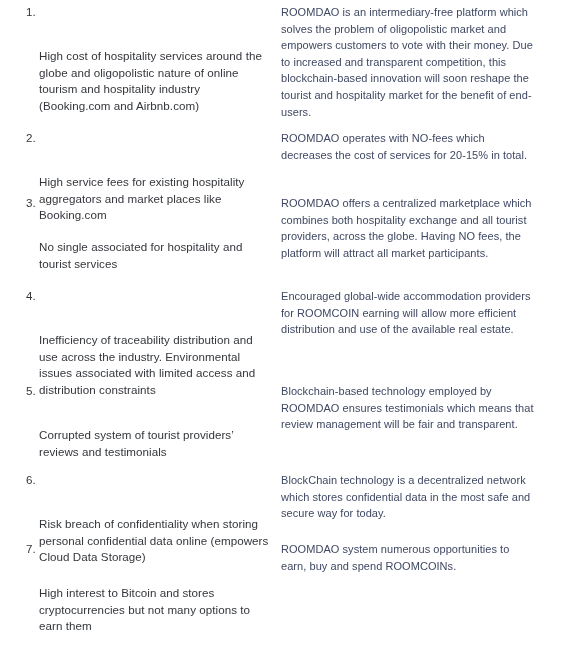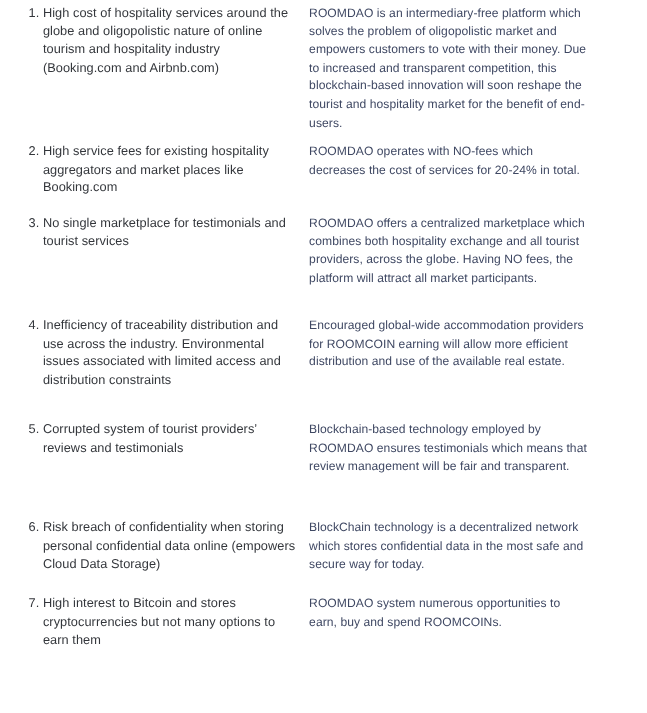--- a/index.html
+++ b/index.html
@@ -69,20 +69,21 @@
   .problem-num {
     flex: 0 0 auto;
     width: 13px;
     text-align: left;
     color: #33363b;
   }
 
   .problem-text {
     flex: 1 1 auto;
     color: #33363b;
+    margin-top: 44px;
   }
 
   .solution-text {
     display: block;
   }
 </style>
 </head>
 <body>
 
 <div class="sheet">
@@ -99,28 +100,28 @@
         </div>
       </div>
       <div class="row" style="top: 130px;">
         <div class="cell cell-problem">
           <div class="problem-inner">
             <span class="problem-num">2.</span>
             <span class="problem-text">High service fees for existing hospitality aggregators and market places like Booking.com</span>
           </div>
         </div>
         <div class="cell cell-solution">
-          <span class="solution-text">ROOMDAO operates with NO-fees which decreases the cost of services for 20-24% in total.</span>
+          <span class="solution-text">ROOMDAO operates with NO-fees which decreases the cost of services for 20-15% in total.</span>
         </div>
       </div>
       <div class="row" style="top: 195px;">
         <div class="cell cell-problem">
           <div class="problem-inner">
             <span class="problem-num">3.</span>
-            <span class="problem-text">No single marketplace for testimonials and tourist services</span>
+            <span class="problem-text">No single associated for hospitality and tourist services</span>
           </div>
         </div>
         <div class="cell cell-solution">
           <span class="solution-text">ROOMDAO offers a centralized marketplace which combines both hospitality exchange and all tourist providers, across the globe. Having NO fees, the platform will attract all market participants.</span>
         </div>
       </div>
       <div class="row" style="top: 288px;">
         <div class="cell cell-problem">
           <div class="problem-inner">
             <span class="problem-num">4.</span>

